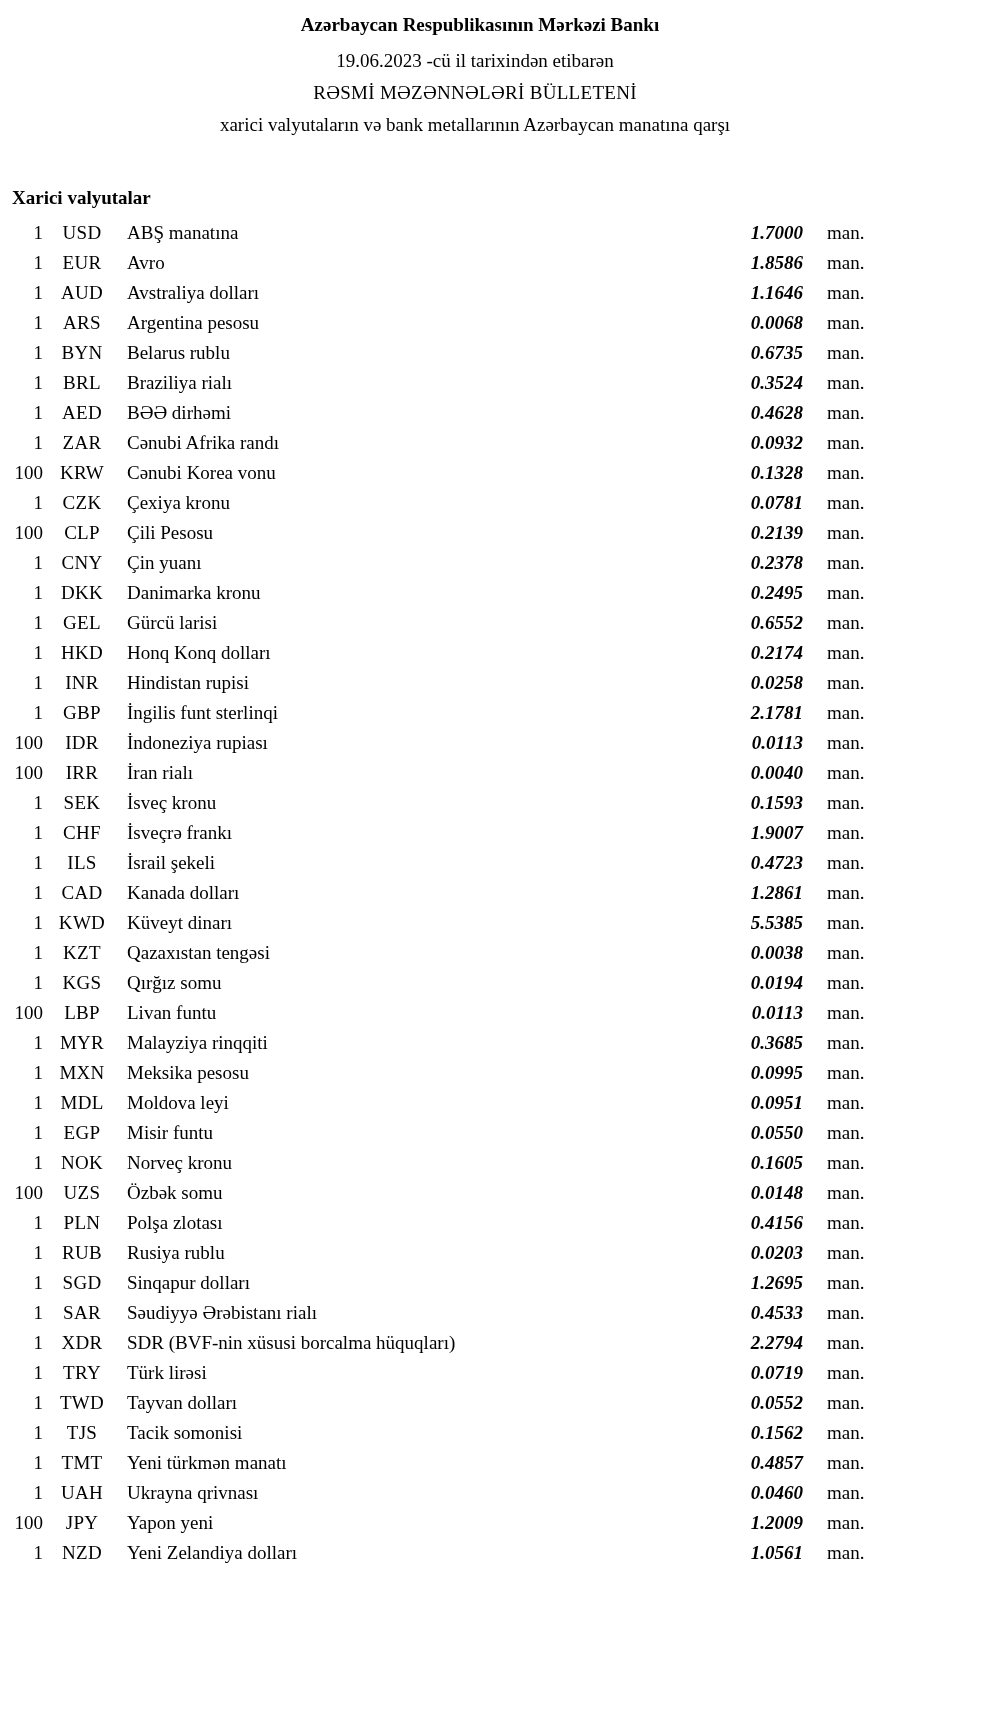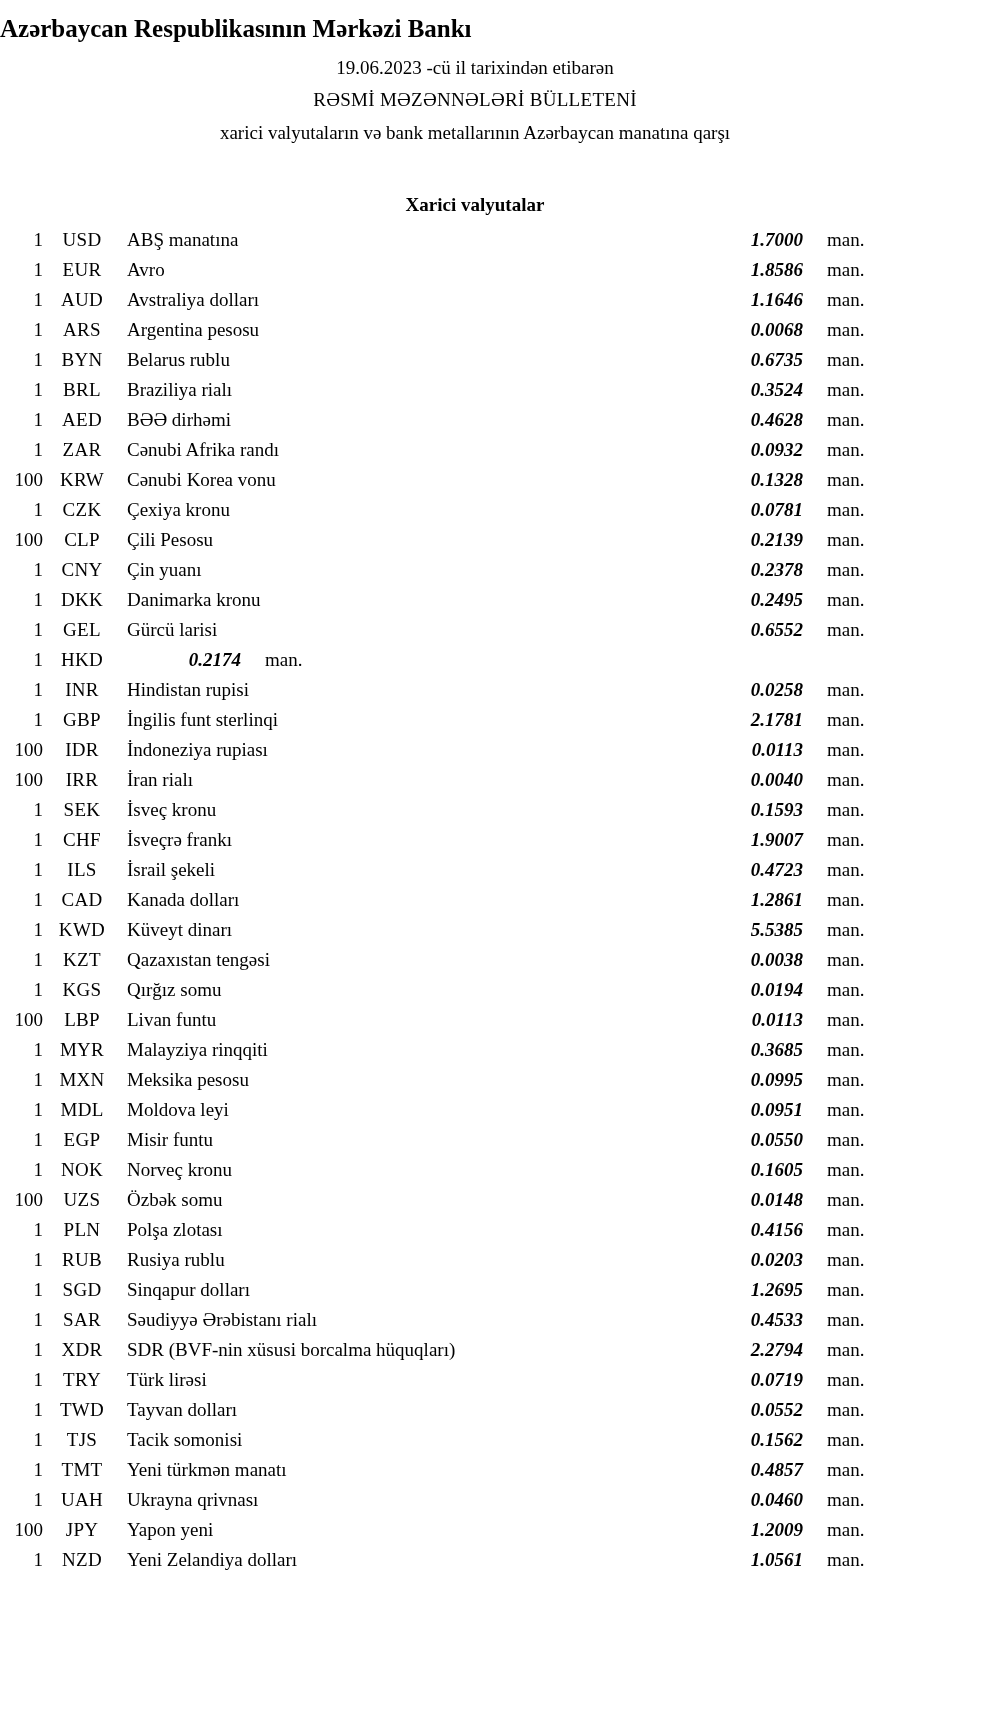--- a/index.html
+++ b/index.html
@@ -10,39 +10,40 @@
     font-family: "Liberation Serif", "DejaVu Serif", serif;
     color: #000000;
     position: relative;
     overflow: hidden;
   }
   .page {
     width: 950px;
     padding-top: 14px;
   }
   .doc-title {
-    text-align: left;
+    text-align: center;
     font-weight: bold;
-    font-size: 25px;
+    font-size: 19px;
     line-height: 1.2;
+    padding-left: 10px;
   }
   .h-line {
     text-align: center;
     font-weight: normal;
     font-size: 19px;
     line-height: 1.2;
   }
   .h-date    { margin-top: 13px; }
   .h-subject { margin-top: 10px; }
   .h-bulletin{ margin-top: 9px; letter-spacing: 0.3px; }
   .section-title {
-    text-align: center;
     font-weight: bold;
     font-size: 19px;
     margin-top: 50px;
+    margin-left: 12px;
   }
   .rates-table {
     width: 869px;
     margin-left: 8px;
     margin-top: 9px;
   }
   .row {
     display: flex;
     align-items: baseline;
     height: 30px;
@@ -203,20 +204,21 @@
     <span class="qty">1</span>
     <span class="code">GEL</span>
     <span class="name">Gürcü larisi</span>
     <span class="rate">0.6552</span>
     <span class="unit">man.</span>
   </div>
 
   <div class="row">
     <span class="qty">1</span>
     <span class="code">HKD</span>
+    <span class="name">Honq Konq dolları</span>
     <span class="rate">0.2174</span>
     <span class="unit">man.</span>
   </div>
 
   <div class="row">
     <span class="qty">1</span>
     <span class="code">INR</span>
     <span class="name">Hindistan rupisi</span>
     <span class="rate">0.0258</span>
     <span class="unit">man.</span>

